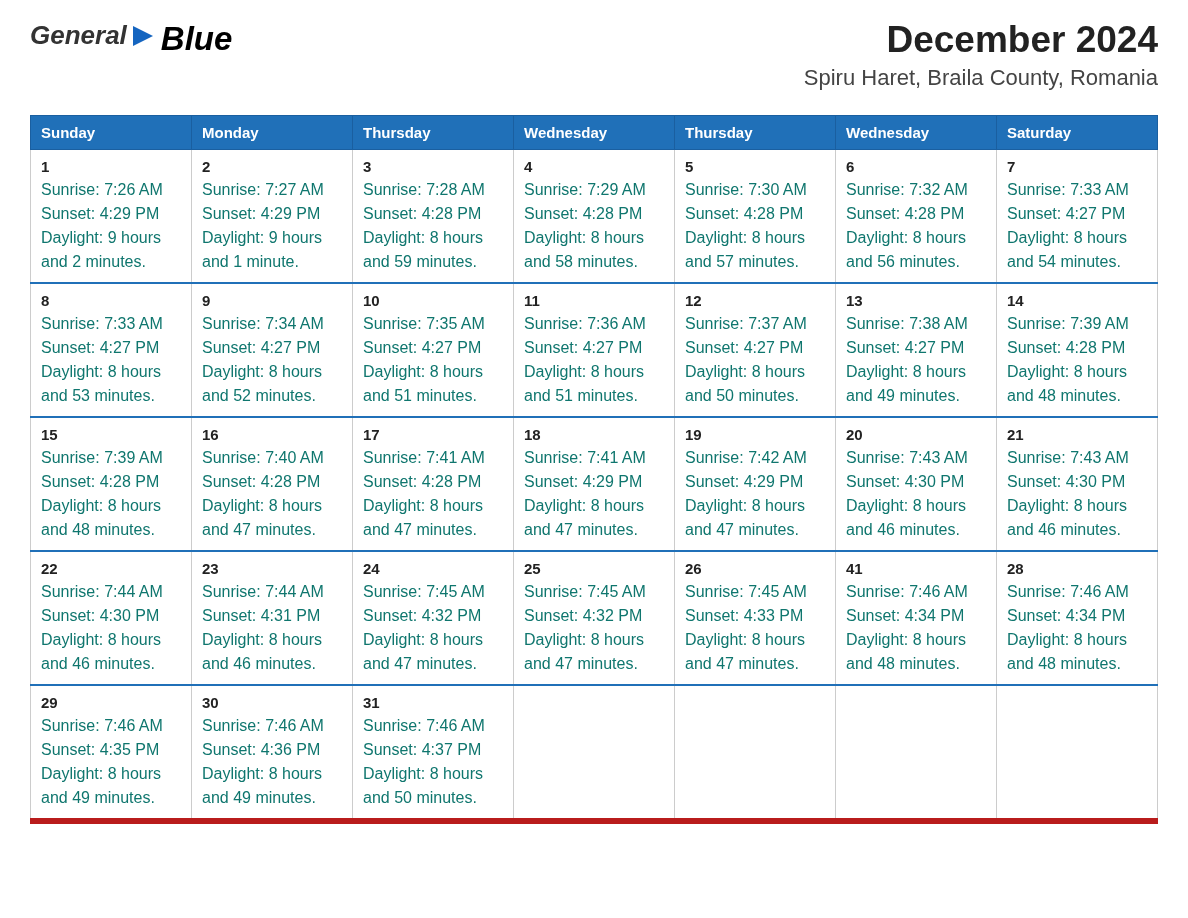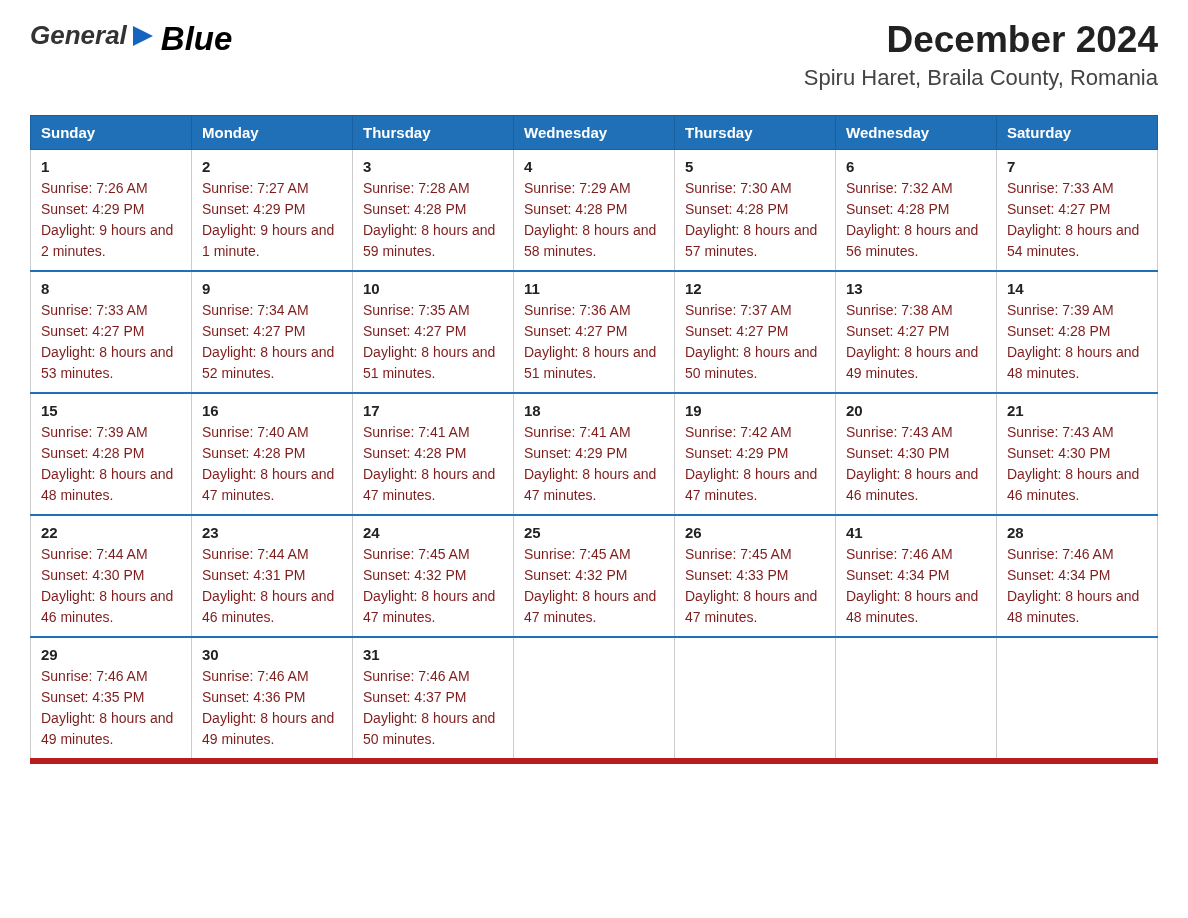--- a/index.html
+++ b/index.html
@@ -78,22 +78,22 @@
       min-height: 90px;
     }
     .day-num {
       font-size: 15px;
       font-weight: bold;
       color: #222;
       display: block;
       margin-bottom: 3px;
     }
     .day-info {
-      font-size: 14px;
-      color: #7f1d1d;
+      font-size: 16px;
+      color: #0f766e;
       line-height: 1.5;
     }
     .calendar tr td {
       border-bottom: 2px solid #2070b8;
     }
     .calendar tbody tr:last-child td {
       border-bottom: 6px solid #b91c1c;
     }
     .empty-cell {
       background: #fff;

